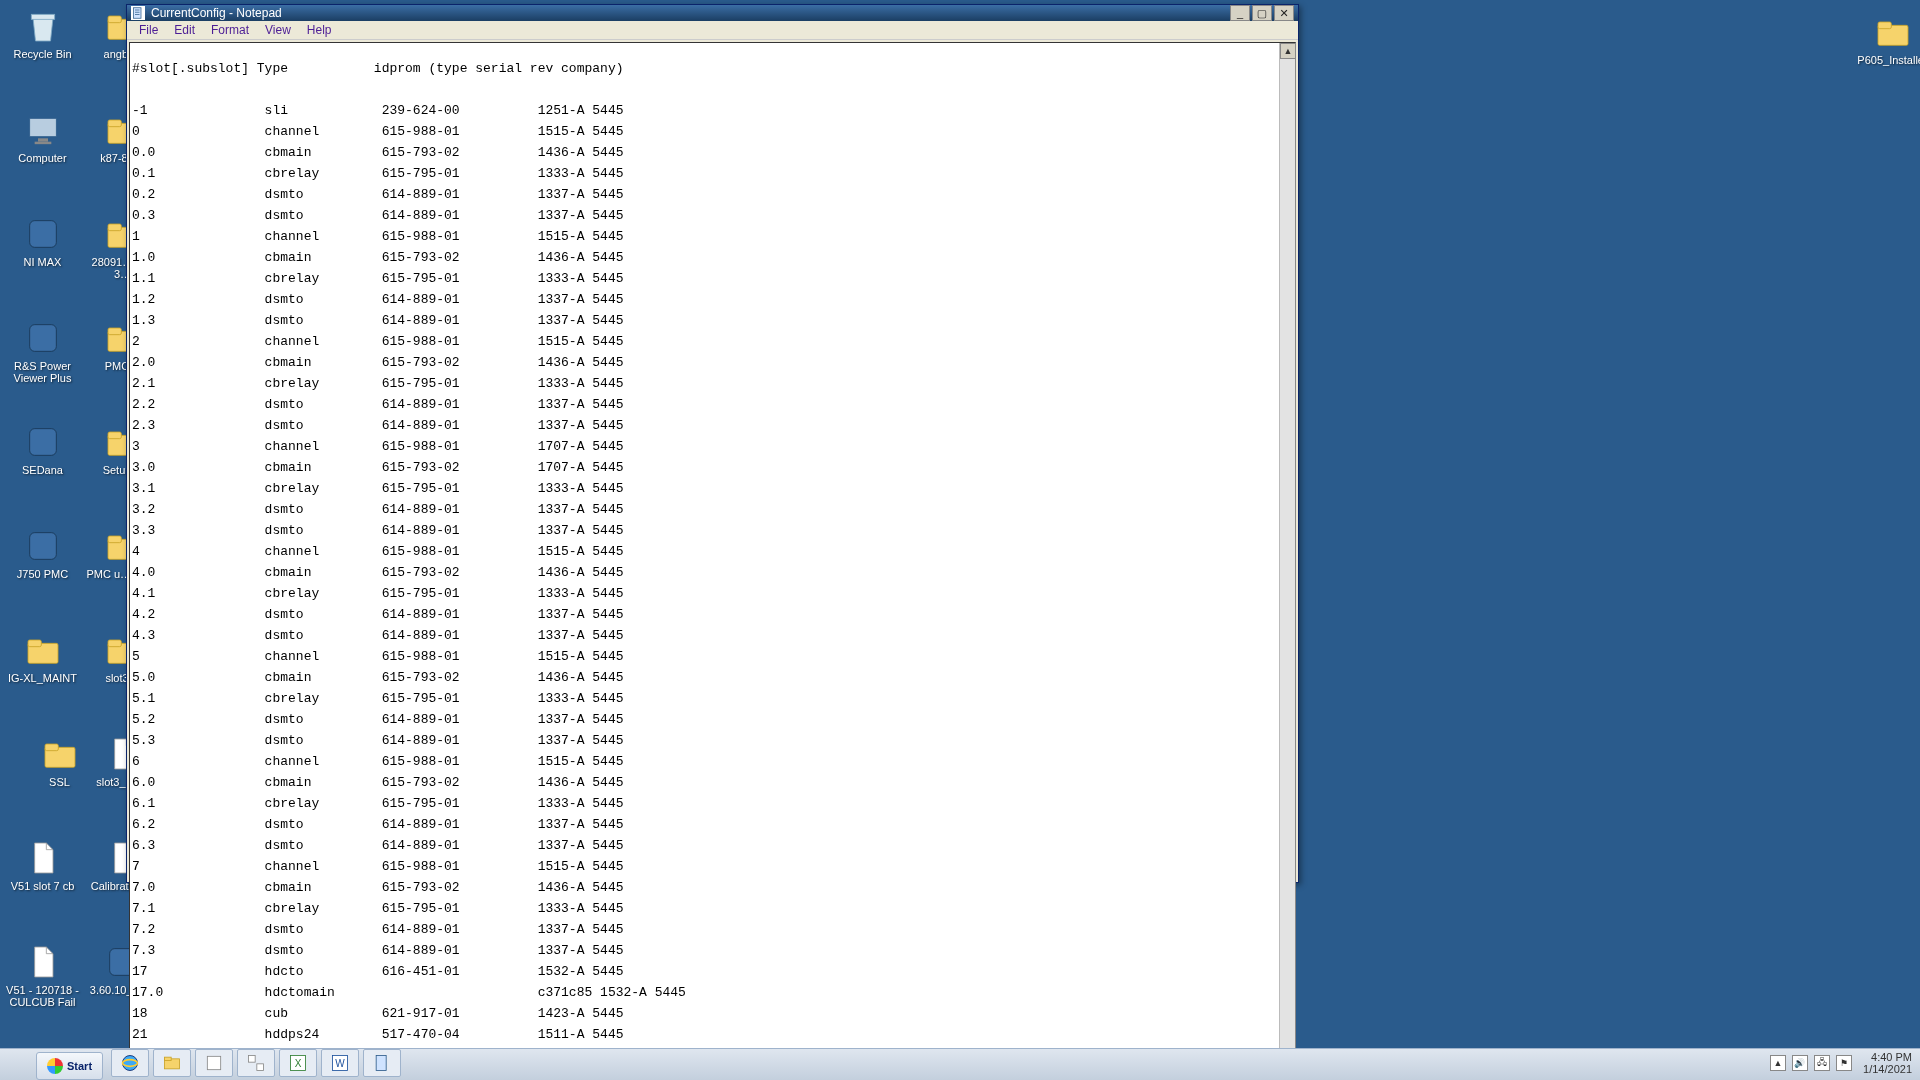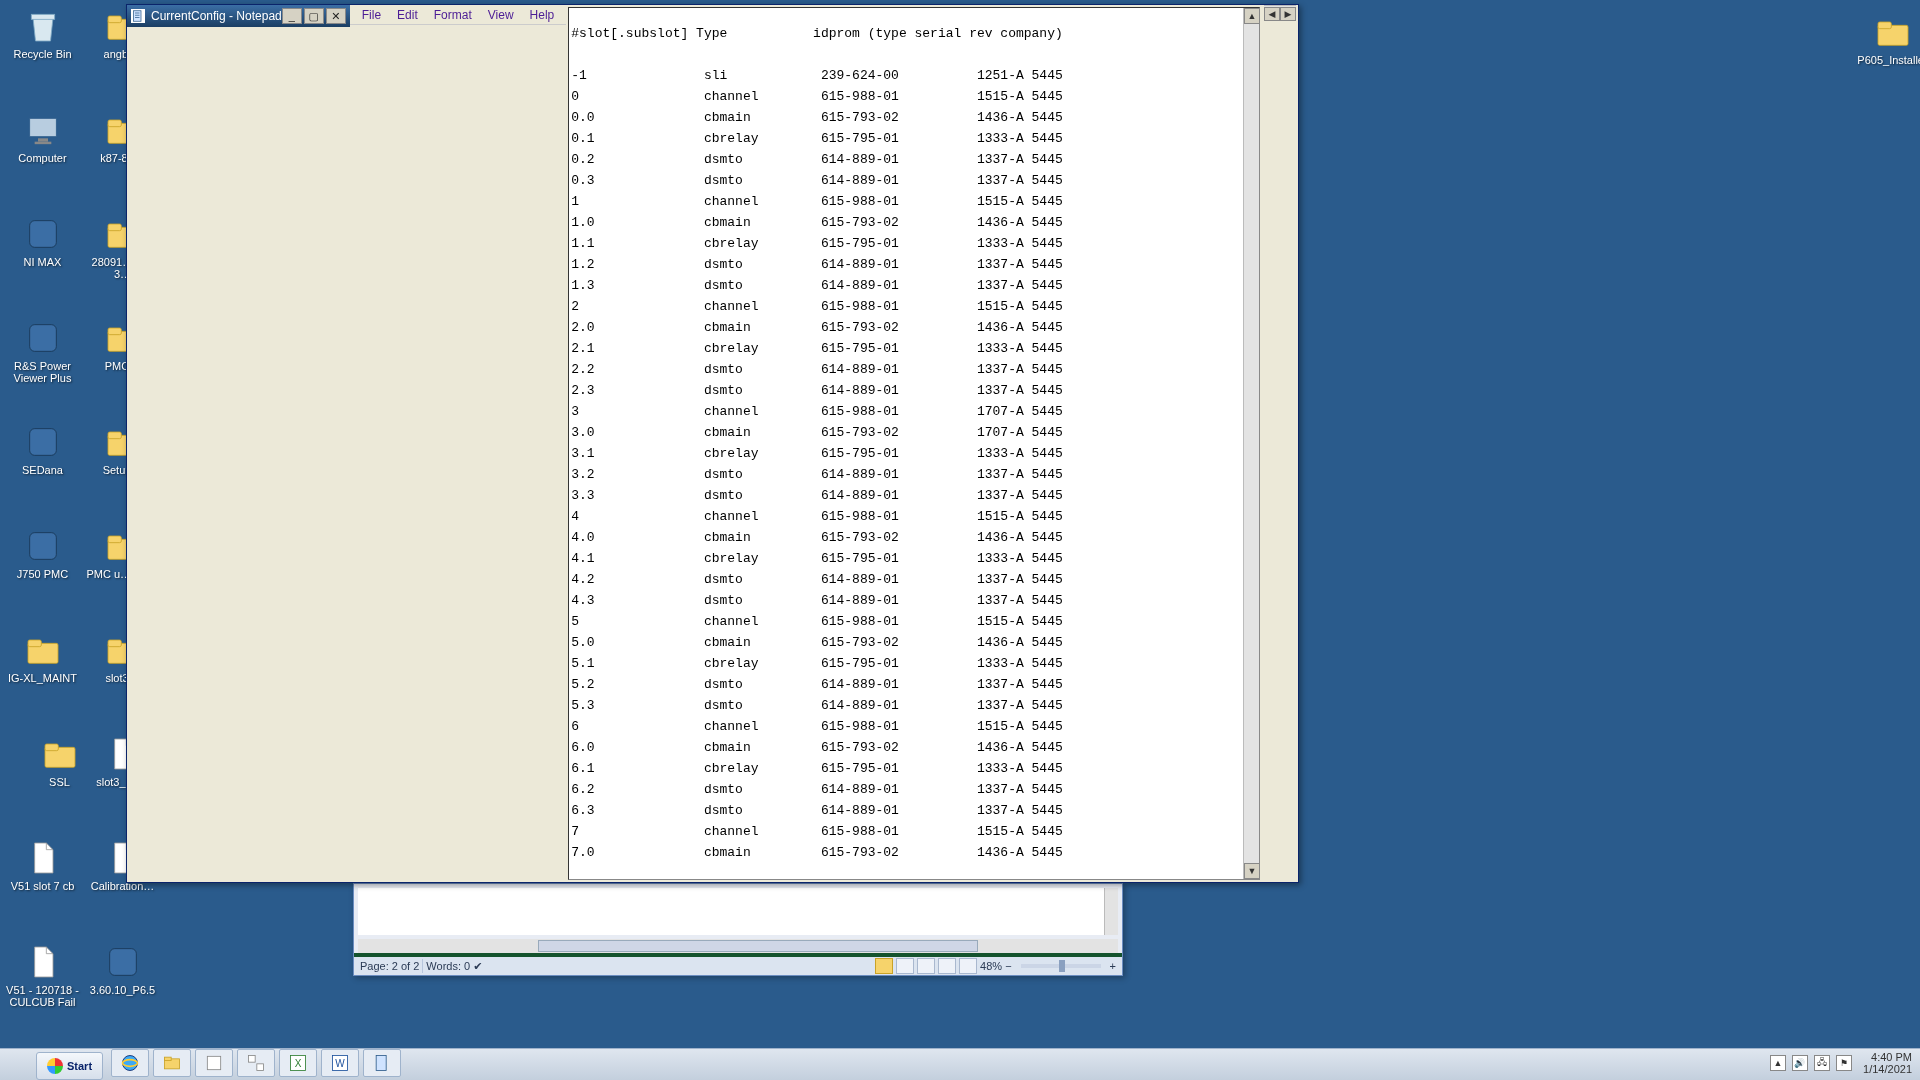--- a/index.html
+++ b/index.html
@@ -52,21 +52,21 @@
   .ico-file { fill:#ffffff; stroke:#9a9a9a; }
 
   
   .window {
     position: absolute;
     left: 126px; top: 4px;
     width: 1173px; height: 879px;
     background: #ece9d8;
     border: 1px solid #0a246a;
     box-shadow: 2px 2px 6px rgba(0,0,0,.4);
-    display: flex; flex-direction: row;
+    display: flex; flex-direction: column;
   }
   .titlebar {
     height: 22px;
     background: linear-gradient(#3b6ea5,#1b3e63);
     color: #fff;
     display: flex; align-items: center;
     padding: 0 4px;
     font-size: 12px;
   }
   .titlebar .app-icon {

